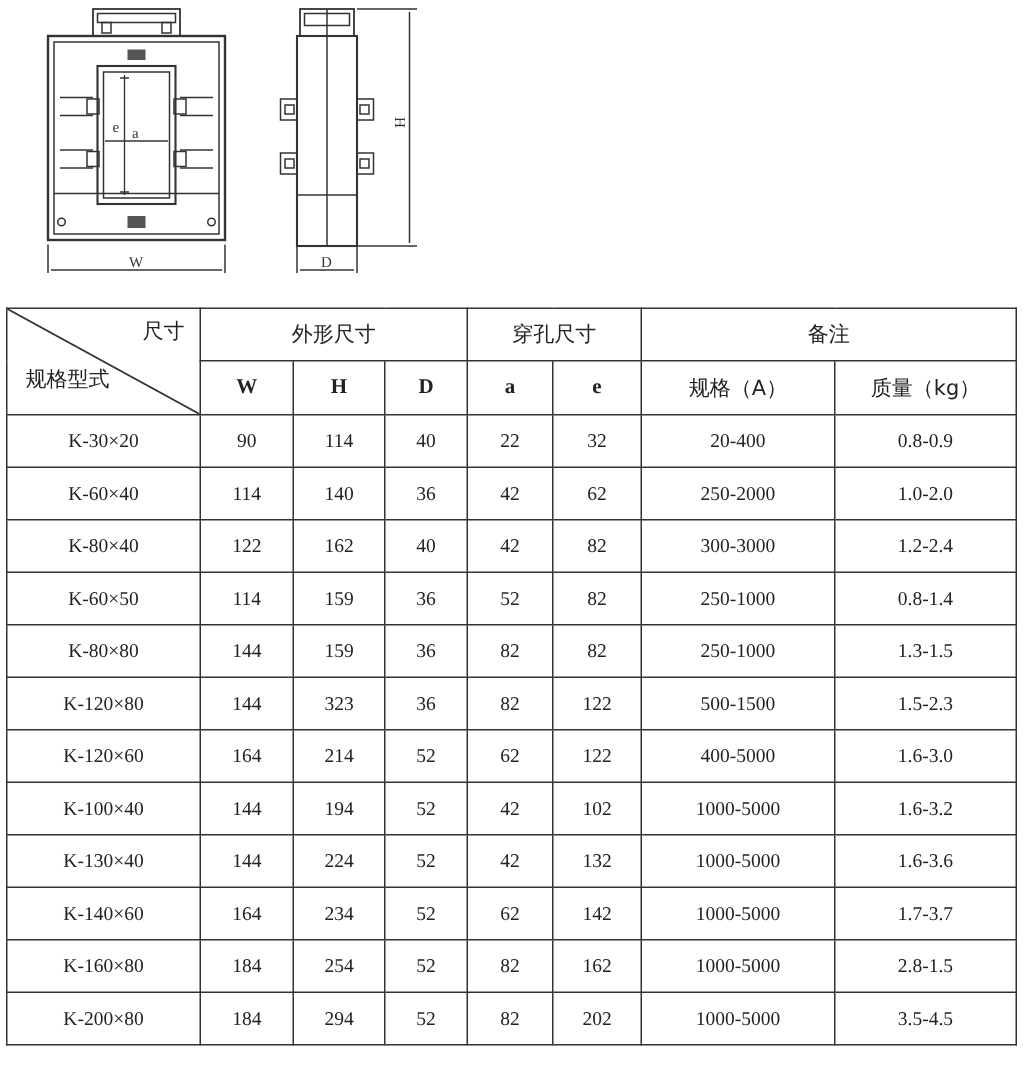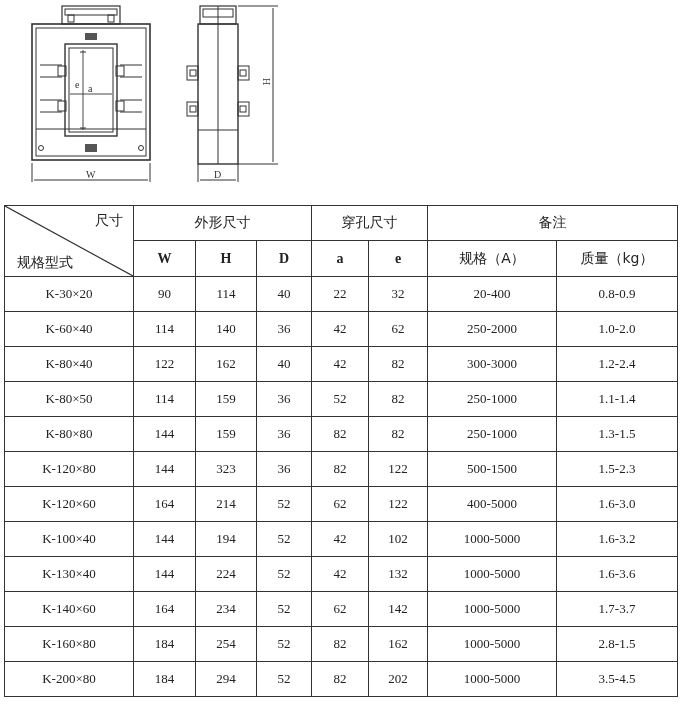--- a/index.html
+++ b/index.html
@@ -8,21 +8,21 @@
   .drawing { position:absolute; left:0; top:0; width:682px; height:200px; }
   .spec-table { position:absolute; left:4px; top:205px; border-collapse:collapse;
                 table-layout:fixed; width:673px; }
   .spec-table td { border:1.5px solid #333; text-align:center; vertical-align:middle;
                    padding:0; font-size:13px; height:34px; }
   .spec-table .cjk { font-family:"DejaVu Sans","Liberation Sans",sans-serif; font-size:14px; }
   .spec-table .hdr-bold { font-weight:bold; font-size:14px; }
   .diag-cell { position:relative; padding:0; }
   .diag-cell svg { position:absolute; left:0; top:0; width:100%; height:100%; }
   .diag-top { position:absolute; right:10px; top:6px; }
-  .diag-bot { position:absolute; left:12px; bottom:4px; }
+  .diag-bot { position:absolute; left:12px; bottom:14px; }
   .spec-table tr.hrow1 td { height:34px;margin-left:28px; }
   .spec-table tr.hrow2 td { height:35px; }
   .spec-table tr.drow td { height:34px; }
 </style>
 </head>
 <body>
 
 <svg class="drawing" viewBox="0 0 682 200" xmlns="http://www.w3.org/2000/svg">
   <g stroke="#333" fill="none" stroke-width="1">
 
@@ -163,28 +163,28 @@
     <td>122</td>
     <td>162</td>
     <td>40</td>
     <td>42</td>
     <td>82</td>
     <td>300-3000</td>
     <td>1.2-2.4</td>
   </tr>
 
   <tr class="drow">
-    <td>K-80×50</td>
+    <td>K-60×50</td>
     <td>114</td>
     <td>159</td>
     <td>36</td>
     <td>52</td>
     <td>82</td>
     <td>250-1000</td>
-    <td>1.1-1.4</td>
+    <td>0.8-1.4</td>
   </tr>
 
   <tr class="drow">
     <td>K-80×80</td>
     <td>144</td>
     <td>159</td>
     <td>36</td>
     <td>82</td>
     <td>82</td>
     <td>250-1000</td>

